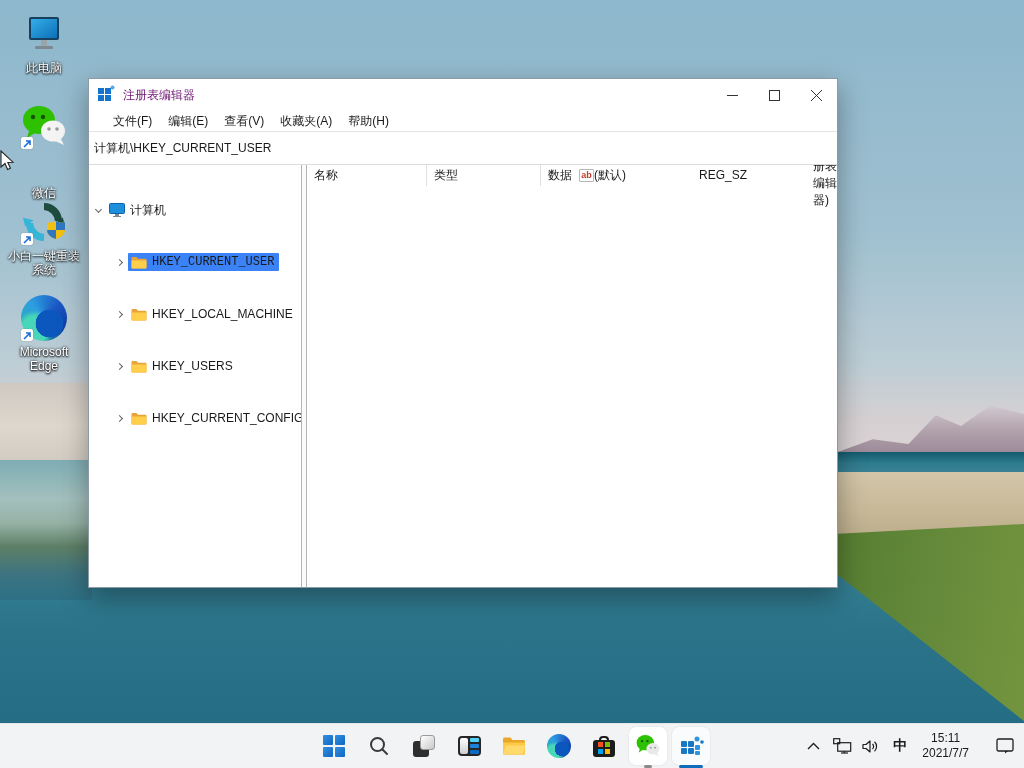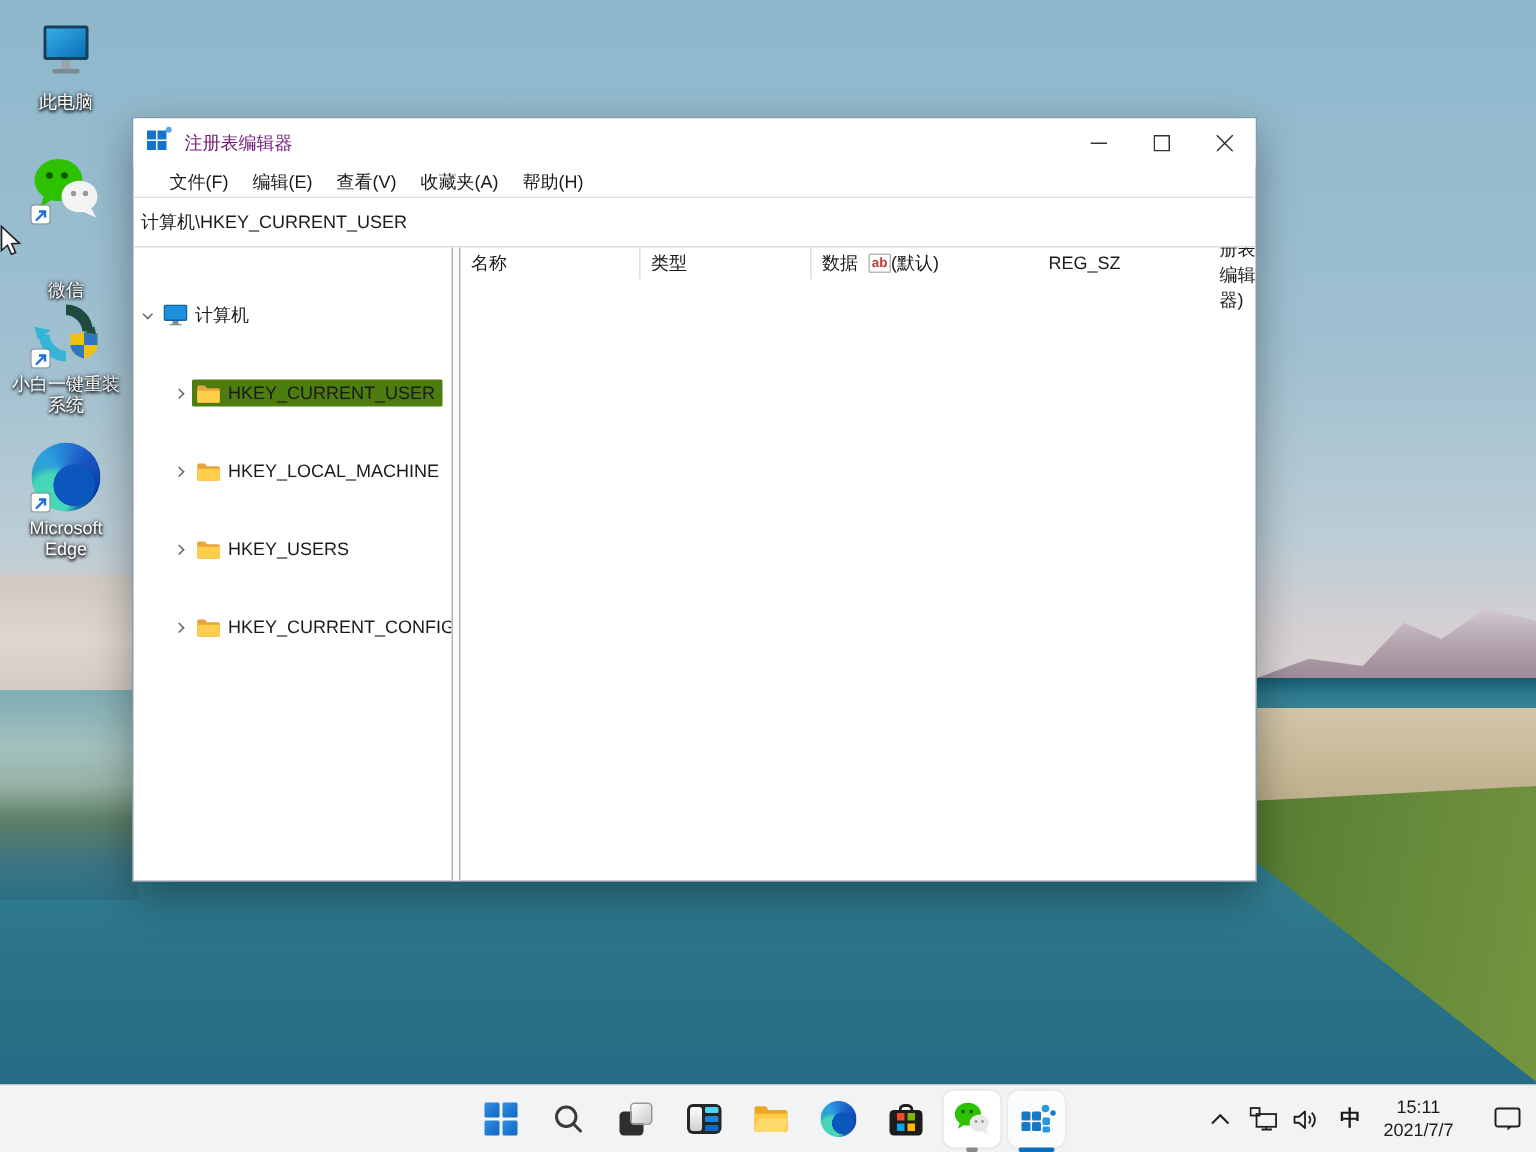--- a/index.html
+++ b/index.html
@@ -69,21 +69,21 @@
     color:#1a1a1a; white-space:nowrap;margin-top:32px; }
   .trow .chev { width:10px; height:10px; margin-left:4px; flex:0 0 auto;
     display:flex; align-items:center; justify-content:center; }
   .trow.child .chev { margin-left:26px; }
   .chev i { display:block; width:5px; height:5px; border-right:1.4px solid #636363;
     border-bottom:1.4px solid #636363; }
   .chev.down i { transform:rotate(45deg); margin-top:-2px; }
   .chev.right i { transform:rotate(-45deg); margin-left:-2px; }
   .trow .node { display:flex; align-items:center; gap:5px; padding:2px 5px 2px 3px;
     margin-left:3px; border-radius:1px; }
-  .trow .node.sel { background:#4d7c0f; }
+  .trow .node.sel { background:#3b82f6;font-family:Liberation Mono, monospace; }
 
   .lheader { height:21px; display:flex; font-size:12px; color:#1a1a1a;
     flex:0 0 auto; }
   .lheader .hcell { display:flex; align-items:center; padding-left:7px; }
   .lheader .hcell:nth-child(1){ width:120px; border-right:1px solid #e0e0e0; }
   .lheader .hcell:nth-child(2){ width:114px; border-right:1px solid #e0e0e0; }
   .lheader .hcell:nth-child(3){ flex:1; }
   .lrow { height:20px; display:flex; font-size:12px; color:#1a1a1a;
     align-items:center; }
   .lrow .cell { padding-left:7px; display:flex; align-items:center; gap:0; }

